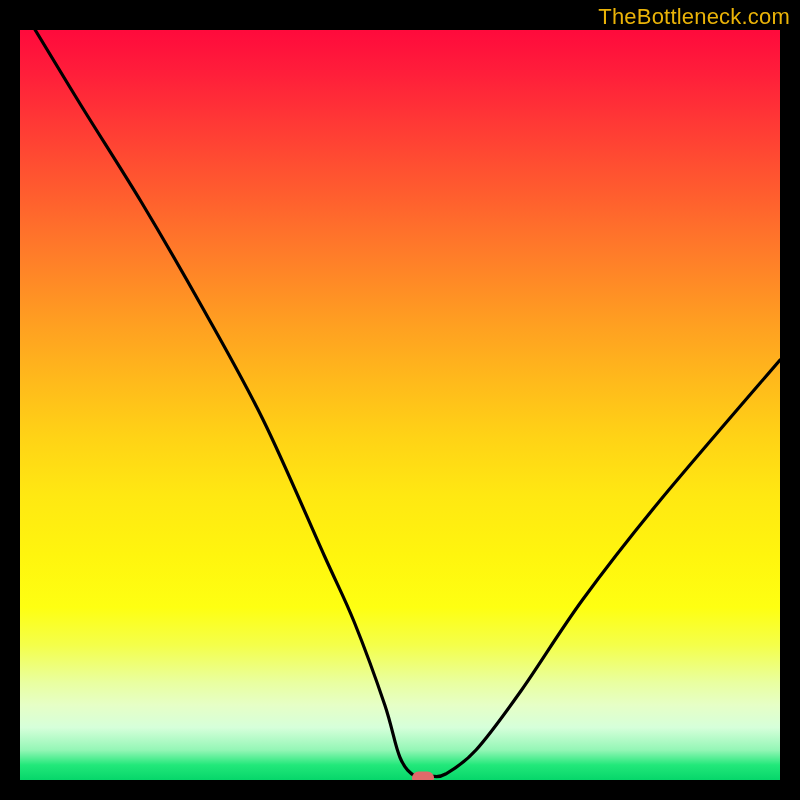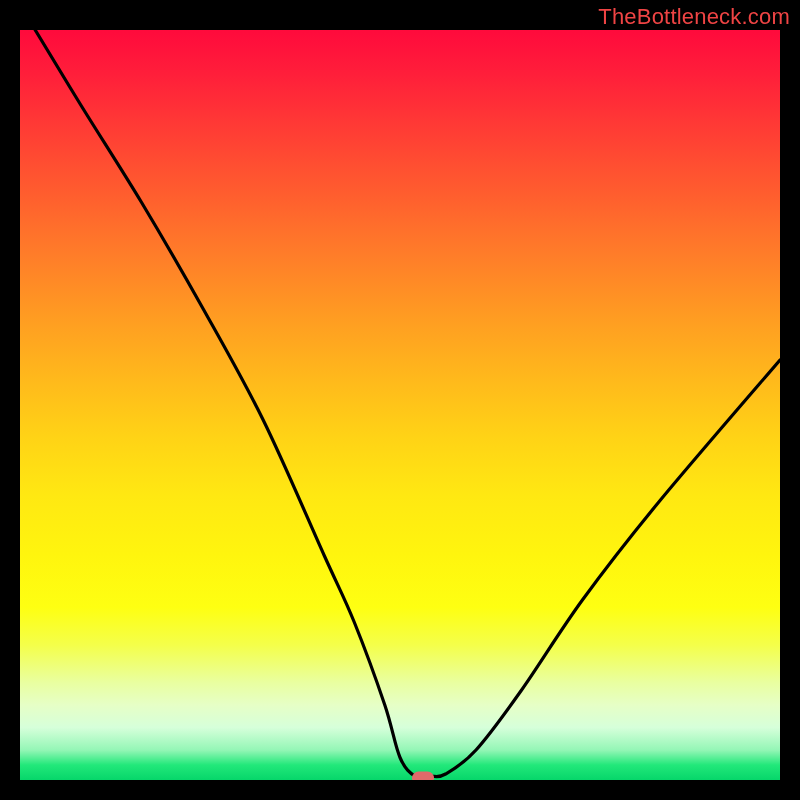--- a/index.html
+++ b/index.html
@@ -13,21 +13,21 @@
   .frame {
     position: relative;
     width: 800px;
     height: 800px;
     background: #000;
   }
   .watermark {
     position: absolute;
     top: 4px;
     right: 10px;
-    color: #ef4444;
+    color: #eab308;
     font-size: 22px;
     font-weight: 500;
     letter-spacing: 0.2px;
     z-index: 5;
   }
   .plot-area {
     position: absolute;
     left: 20px;
     top: 30px;
     width: 760px;

